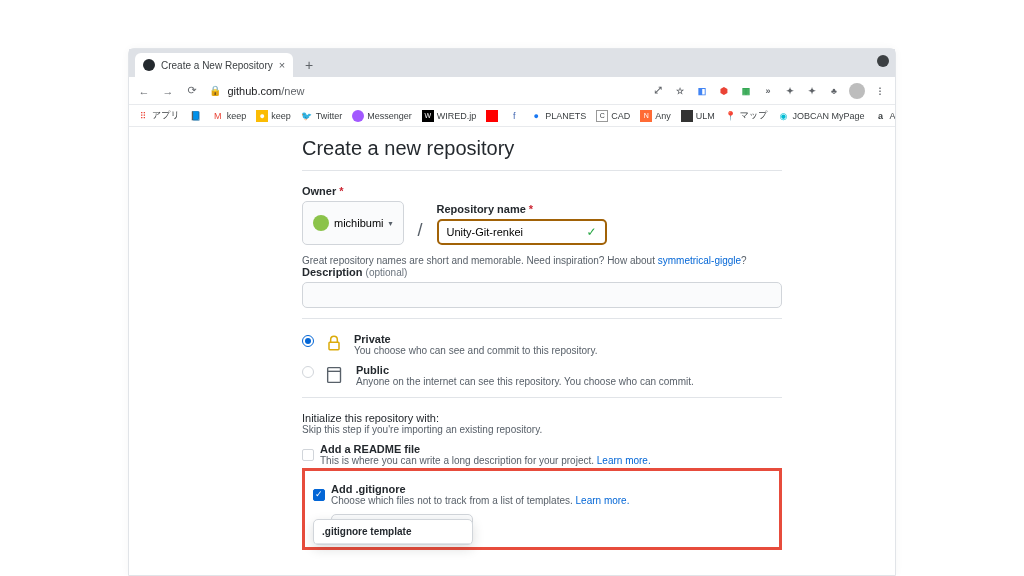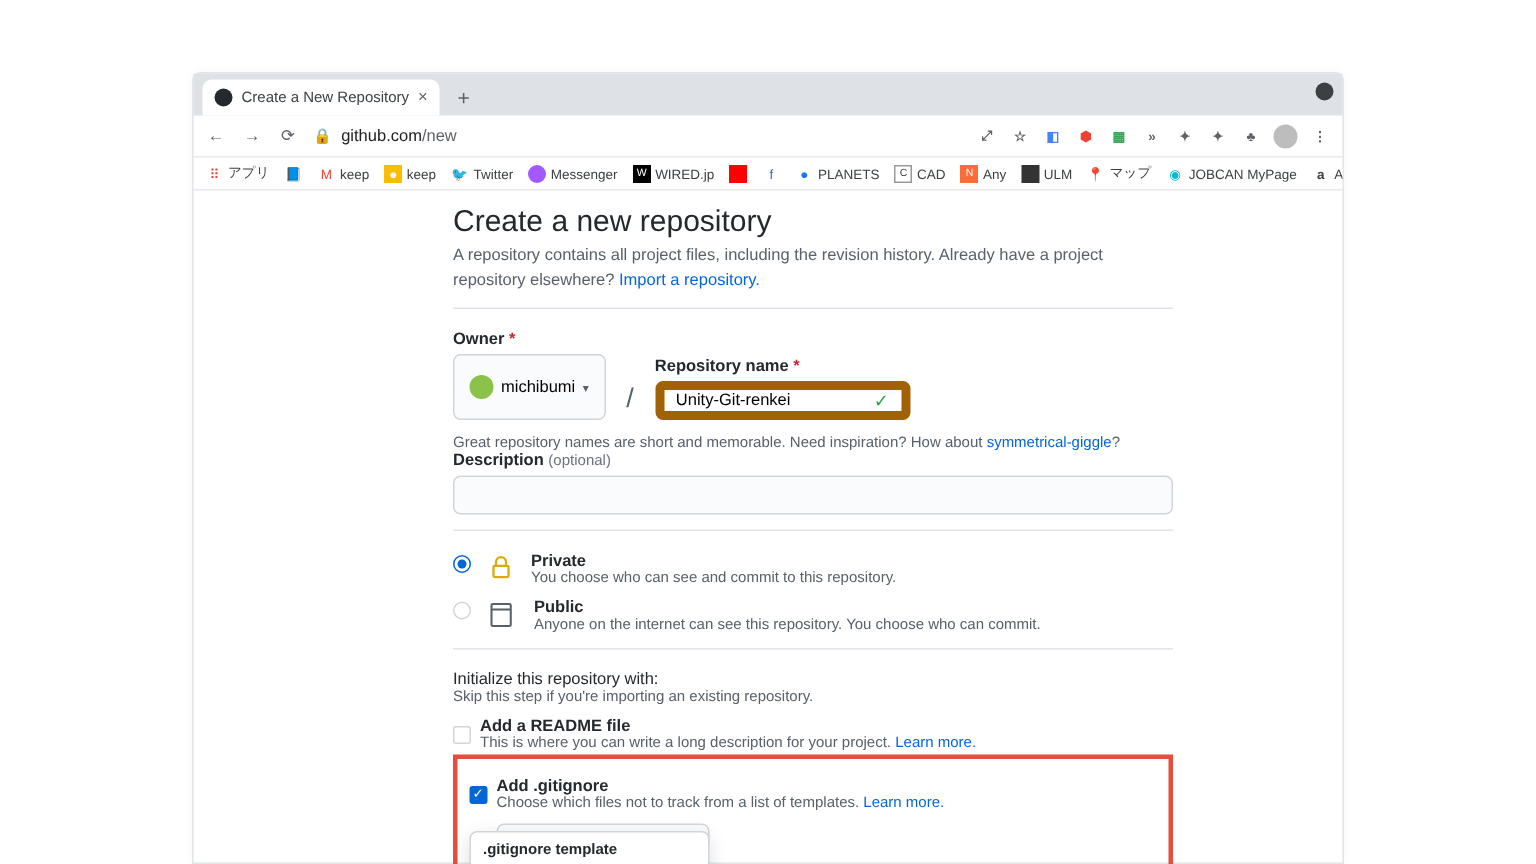--- a/index.html
+++ b/index.html
@@ -28,21 +28,21 @@
 .sub{font-size:11px;color:#586069;line-height:1.5;margin-bottom:6px}
 .sub a{color:#0366d6;text-decoration:none}
 hr{border:none;border-top:1px solid #e1e4e8;margin:10px 0 14px}
 .row{display:flex;gap:14px;align-items:flex-end;margin-bottom:10px}
 .field label{font-size:11px;font-weight:600;color:#24292e;display:block;margin-bottom:4px}
 .req{color:#cb2431}
 .owner-btn{background:#fafbfc;border:1px solid #d1d5da;border-radius:5px;padding:4px 10px;font-size:11px;display:flex;align-items:center;gap:5px;height:44px}
 .avatar{width:16px;height:16px;background:#8bc34a;border-radius:50%}
 .caret{font-size:8px;color:#586069}
 .slash{font-size:18px;color:#586069;padding-bottom:4px}
-.reponame{border:6px solid #a16207;border-radius:5px;padding:0 8px;font-size:11px;width:170px;height:26px;display:flex;align-items:center;justify-content:space-between;background:#fff}
+.reponame{border:2px solid #a16207;border-radius:5px;padding:0 8px;font-size:11px;width:170px;height:26px;display:flex;align-items:center;justify-content:space-between;background:#fff}
 .check{color:#28a745;font-size:12px}
 .hint{font-size:10px;color:#586069;margin-bottom:0}
 .hint a{color:#0366d6}
 .opt{font-size:10px;color:#6a737d;font-weight:400}
 .descinput{width:100%;height:26px;border:1px solid #d1d5da;border-radius:5px;background:#fafbfc;margin-top:4px}
 .vis{display:flex;gap:10px;margin:8px 0;align-items:flex-start}
 .radio{width:12px;height:12px;border:1px solid #d1d5da;border-radius:50%;margin-top:2px;flex-shrink:0;position:relative}
 .radio.sel{border-color:#0366d6}
 .radio.sel::after{content:"";position:absolute;inset:2px;background:#0366d6;border-radius:50%}
 .visico{width:22px;height:22px;flex-shrink:0}
@@ -162,21 +162,20 @@
     <span class="bm">
         <span class="bmico" style="font-weight:bold">a</span>
         <span>Amazon.co.jp: lan...</span>
       </span>
 
   </div>
 
   <div class="content">
     <div class="main">
       <h1>Create a new repository</h1>
-      <p class="sub"><span>A repository contains all project files, including the revision history. Already have a project repository elsewhere? </span><a>Import a repository.</a></p>
       <hr>
 
       <div class="row">
         <div class="field">
           <label><span>Owner</span> <span class="req">*</span></label>
           <div class="owner-btn">
             <span class="avatar"></span>
             <span>michibumi</span>
             <span class="caret">▾</span>
           </div>

